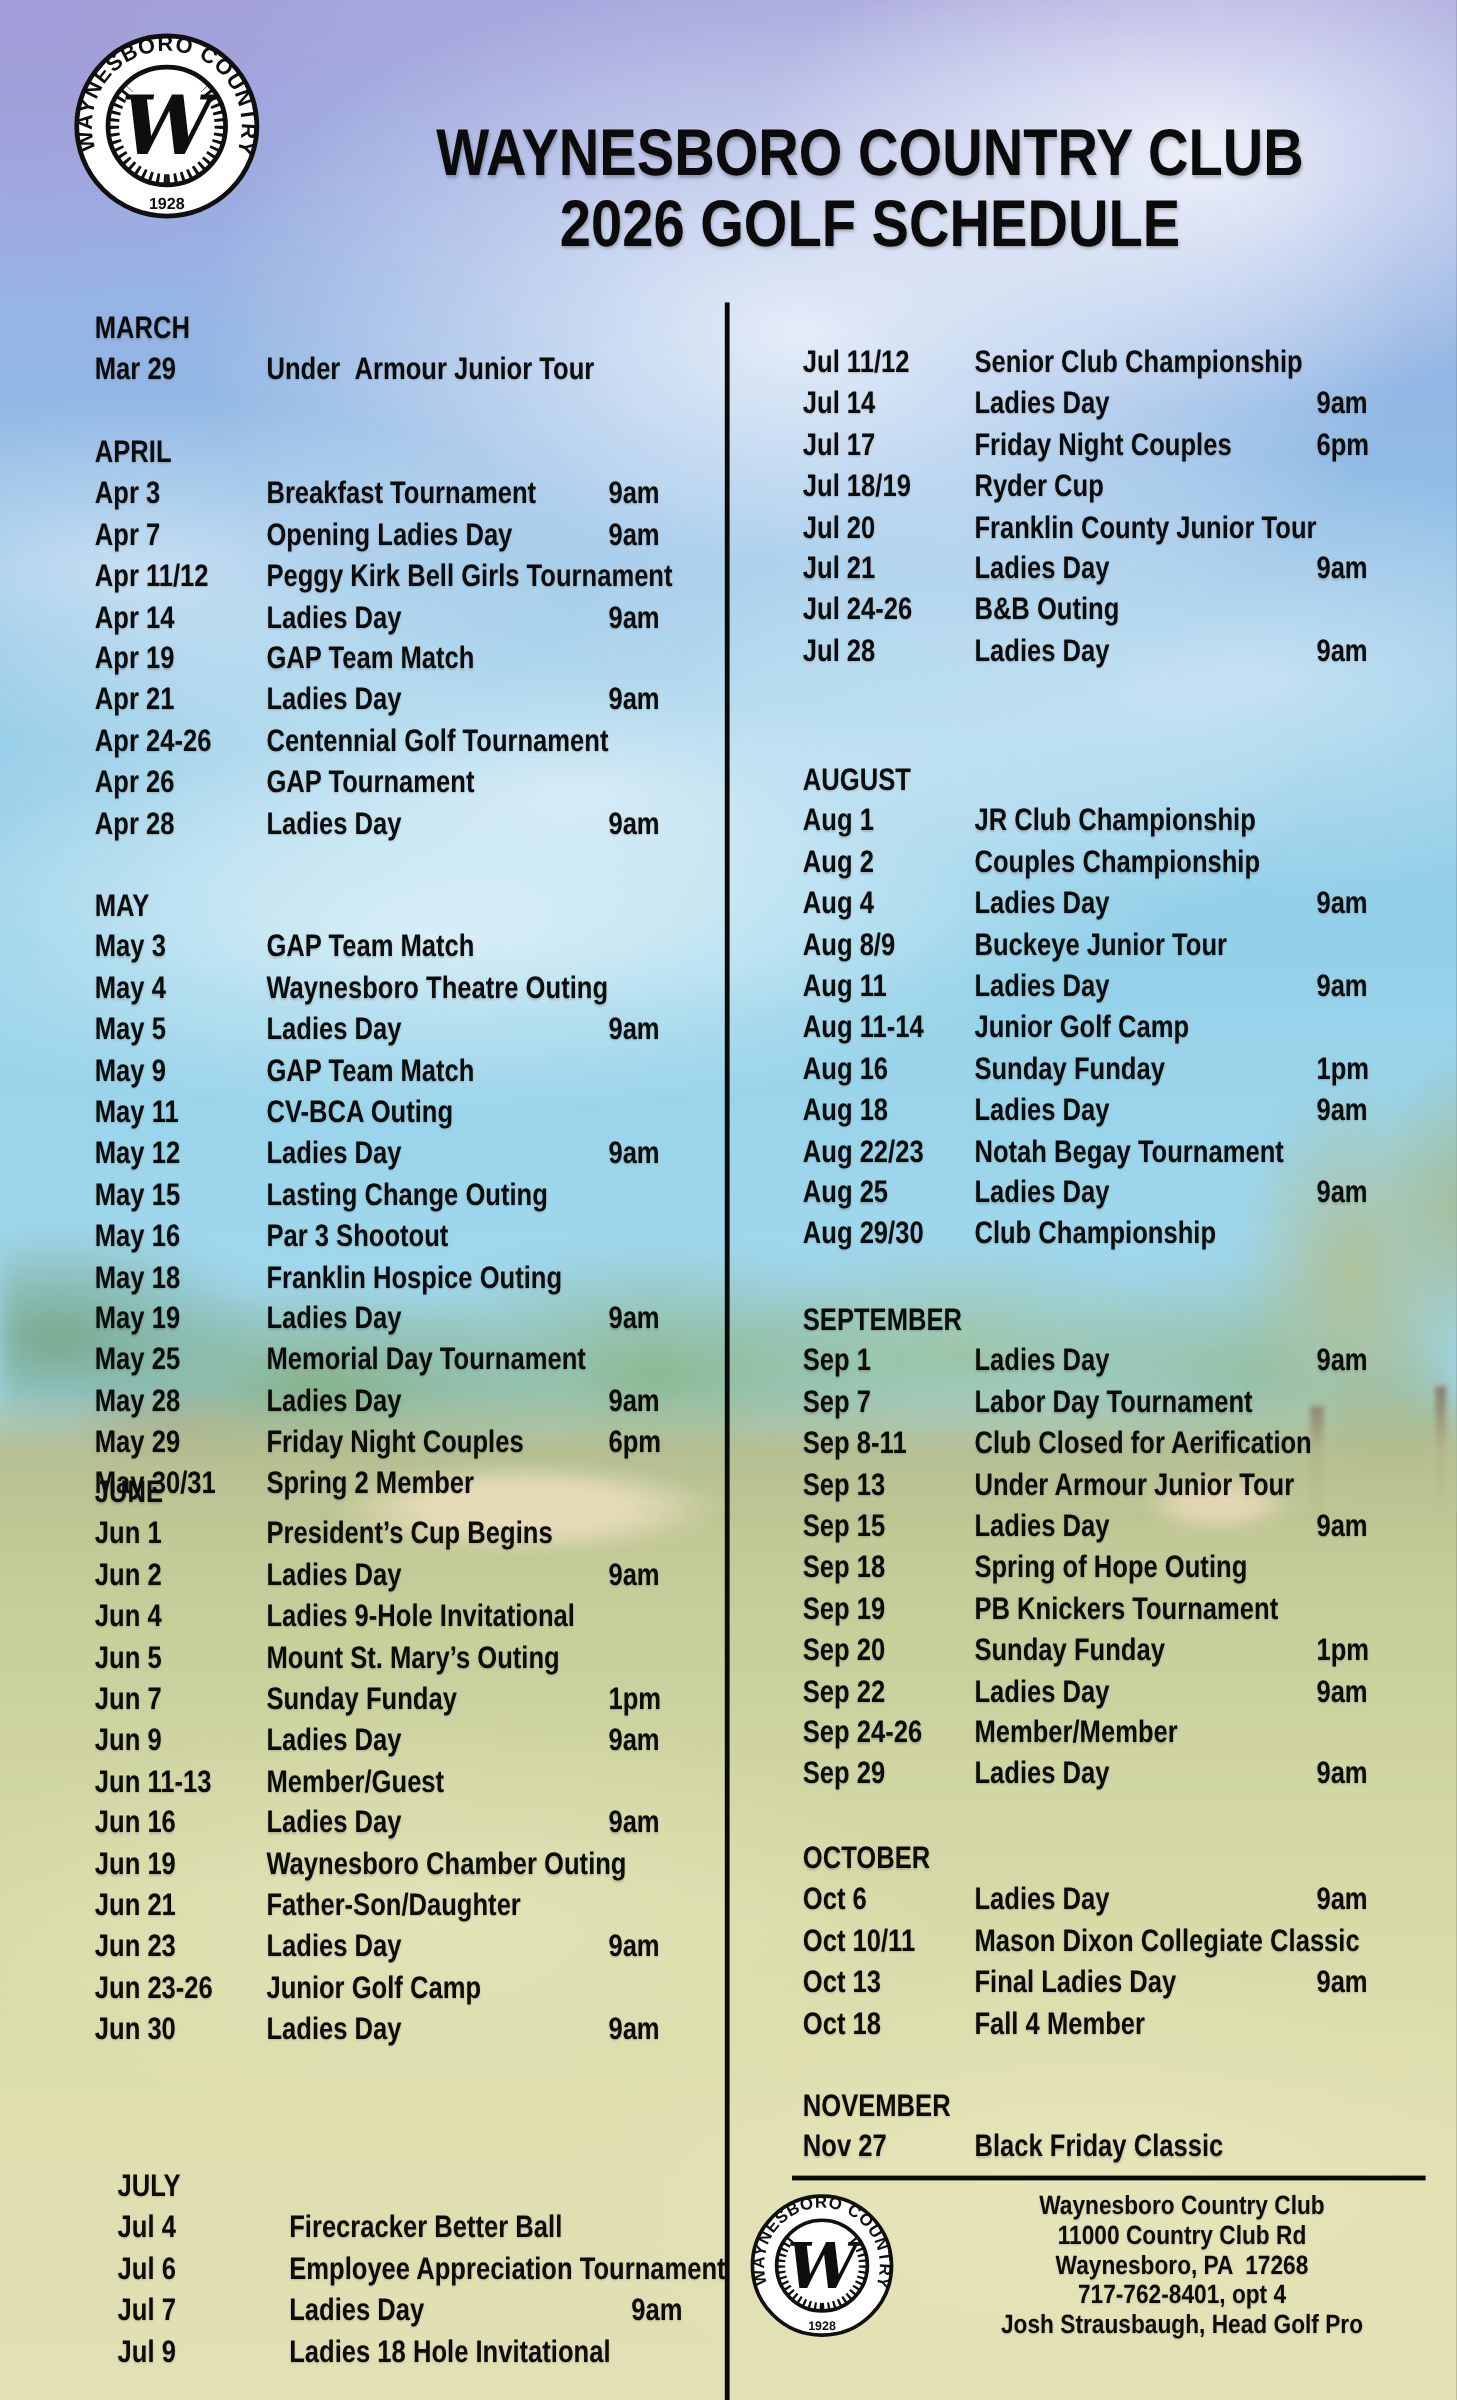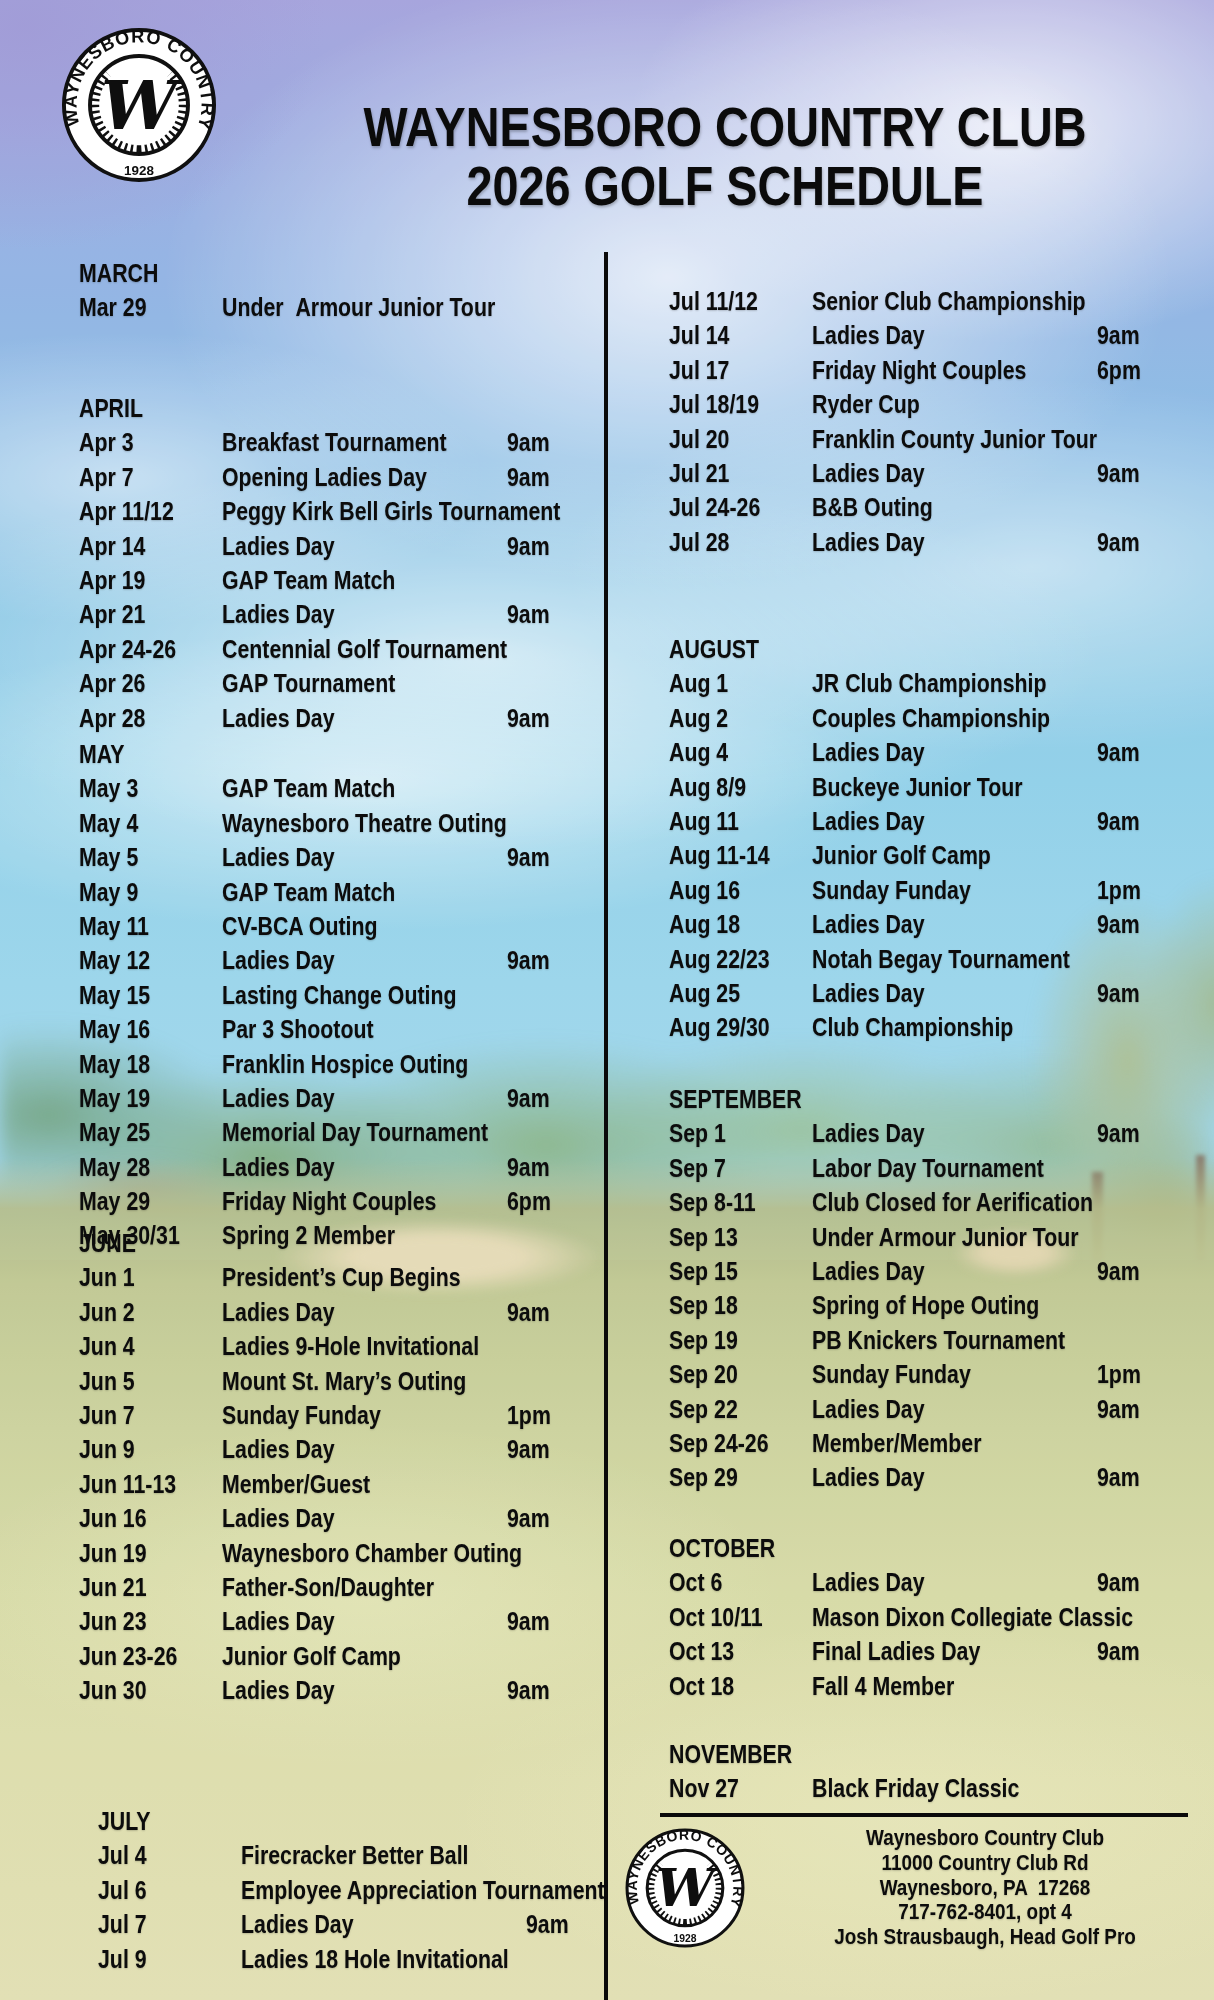--- a/index.html
+++ b/index.html
@@ -110,21 +110,21 @@
     <div class="column left">
         <div class="section" style="top: 256px;">
           <div class="row">
             <span class="cell month">MARCH</span>
           </div>
           <div class="row">
             <span class="cell date">Mar 29</span>
             <span class="cell event">Under &nbsp;Armour Junior Tour</span>
           </div>
         </div>
-        <div class="section" style="top: 359px; margin-top: 32px;">
+        <div class="section" style="top: 359px;">
           <div class="row">
             <span class="cell month">APRIL</span>
           </div>
           <div class="row">
             <span class="cell date">Apr 3</span>
             <span class="cell event">Breakfast Tournament</span>
             <span class="cell time">9am</span>
           </div>
           <div class="row">
             <span class="cell date">Apr 7</span>

